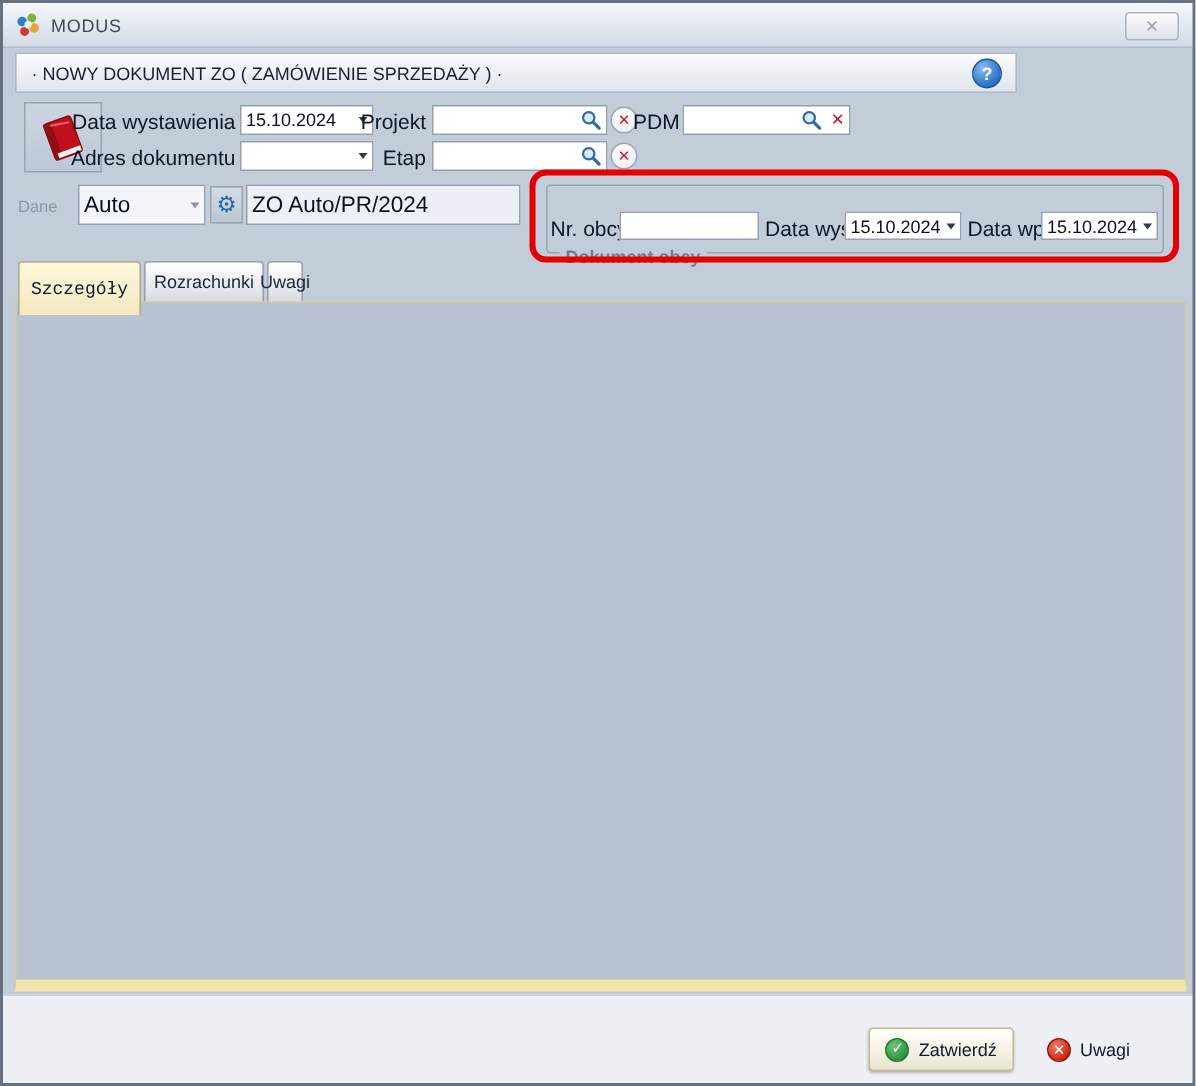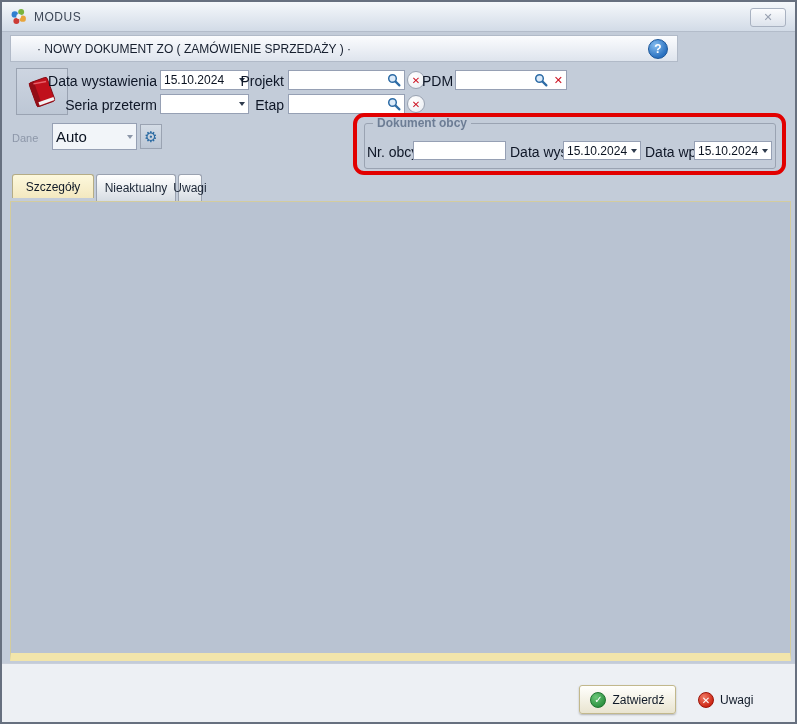--- a/index.html
+++ b/index.html
@@ -14,51 +14,51 @@
   .titlebar{position:absolute;left:0;top:0;right:0;height:30px;
     background:linear-gradient(#f5f8fb,#d2dbe7);border-bottom:1px solid #b3bcca;
     display:flex;align-items:center;padding:0 8px;}
   .title-text{color:#3d4757;font-size:12px;margin-left:7px;letter-spacing:.5px;text-align:center;}
   .close-btn{position:absolute;right:9px;top:6px;width:36px;height:19px;
     background:linear-gradient(#fafbfd,#dde3ec);border:1px solid #a9b2c1;border-radius:3px;
     display:flex;align-items:center;justify-content:center;color:#97a0b0;font-weight:bold;font-size:11px;}
   
   .headerbar{position:absolute;left:8px;top:33px;width:668px;height:27px;
     background:linear-gradient(#fbfcfe,#dee4ed);border:1px solid #b1bac8;
-    display:flex;align-items:center;padding:0 26px;color:#161f2e;}
+    display:flex;align-items:center;padding:0 10px;color:#161f2e;}
   .help-circle{position:absolute;right:9px;top:3px;width:20px;height:20px;border-radius:50%;
     background:radial-gradient(circle at 35% 30%,#85bdf0,#2a71c0 70%);border:1px solid #1a5598;
     color:#fff;font-weight:bold;font-size:12px;display:flex;align-items:center;justify-content:center;}
   
   .abs{position:absolute;}
   .lbl{position:absolute;font-size:14px;color:#0e1626;white-space:nowrap;}
   .r{text-align:right;}
   .dis{color:#8d97a9;}
   .fld{position:absolute;display:flex;align-items:center;height:19px;
     background:#fff;border:1px solid #96a0b4;padding:0 3px;font-size:12px;color:#0a1220;white-space:nowrap;overflow:hidden;}
   .fld .val{flex:1;overflow:hidden;white-space:nowrap;}
   .arr{width:0;height:0;border-left:3.5px solid transparent;border-right:3.5px solid transparent;
     border-top:4px solid #2e3a4c;margin-left:3px;flex:none;}
   .arr.gray{border-top-color:#8d97a9;}
   .ro{background:#ccd5e2;}
   .green{background:#00ee00;}
   .grp{position:absolute;border:1px solid #9aa3b2;border-radius:3px;}
   .gt{position:absolute;top:-8px;left:8px;padding:0 4px;font-weight:bold;color:#6d7d95;font-size:12px;background:#b9c3d2;white-space:nowrap;}
-  .gt.ontop{background:#c3ccd9;}
+  .gt.ontop{background:#c3ccd9;margin-top:48px;}
   .cb{position:absolute;width:14px;height:14px;border:1px solid #8a94a8;border-radius:2px;
     background:linear-gradient(#ffffff,#d2d9e4);}
   .iconbtn{position:absolute;display:flex;align-items:center;justify-content:center;}
   .clear-circle{width:18px;height:18px;border-radius:50%;border:1px solid #9aa3b2;
     background:radial-gradient(circle at 35% 30%,#ffffff,#e8ecf2);color:#cc1020;font-weight:bold;font-size:10px;}
   .redx{color:#cc1020;font-weight:bold;font-size:11px;line-height:1;}
   
   .tab{position:absolute;top:172px;height:27px;border:1px solid #9aa2b0;border-bottom:none;
     border-radius:3px 3px 0 0;display:flex;align-items:center;justify-content:center;
     background:linear-gradient(#ffffff,#d6dce3);font-size:12px;color:#1c2636;z-index:2;}
-  .tab.active{background:linear-gradient(#fdf8dc,#f3e8c0);border-color:#b5ac85;height:24px;z-index:4;color:#101a28;}
+  .tab.active{background:linear-gradient(#fdf8dc,#f3e8c0);border-color:#b5ac85;height:36px;z-index:4;color:#101a28;font-family:Liberation Mono, monospace;}
   .tabpanel{position:absolute;left:8px;top:199px;width:781px;height:460px;background:#b9c3d2;
     border:1px solid #d3cc9e;border-bottom:8px solid #f2e5ab;z-index:1;}
   
   .footer{position:absolute;left:0;right:0;top:661px;height:61px;background:#edf0f4;border-top:1px solid #c9cfda;}
   .confirm-btn{position:absolute;left:577px;top:21px;width:97px;height:29px;
     background:linear-gradient(#fffffc,#e9e4d0);border:1px solid #c2b88c;border-radius:3px;
     box-shadow:0 1px 2px rgba(0,0,0,.25);display:flex;align-items:center;justify-content:center;gap:6px;font-size:12px;color:#101a28;}
   .cancel-btn{position:absolute;left:696px;top:25px;width:70px;height:22px;background:transparent;border:none;
     display:flex;align-items:center;gap:6px;font-size:12px;color:#101a28;}
   .badge{width:16px;height:16px;border-radius:50%;display:flex;align-items:center;justify-content:center;
@@ -126,21 +126,21 @@
   <div class="lbl r" style="left:420px;top:71px;width:30px;">PDM</div>
   <div class="fld" style="left:453px;top:68px;width:112px;height:20px;">
     <span class="val"></span>
     <svg width="14" height="14" viewBox="0 0 14 14">
         <circle cx="5.5" cy="5.5" r="3.8" fill="#dcebfa" stroke="#2e6ca6" stroke-width="1.5"></circle>
         <line x1="8.6" y1="8.6" x2="12.4" y2="12.4" stroke="#2e6ca6" stroke-width="2.2" stroke-linecap="round"></line>
       </svg>
     <span class="redx" style="margin-left:6px;">✕</span>
   </div>
 
-  <div class="lbl r" style="left:38px;top:95px;width:117px;">Seria przeterm</div>
+  <div class="lbl r" style="left:38px;top:95px;width:117px;">Adres dokumentu</div>
   <div class="fld" style="left:158px;top:92px;width:89px;height:20px;">
     <span class="val"></span>
     <span class="arr"></span>
   </div>
   <div class="lbl r" style="left:222px;top:95px;width:60px;">Etap</div>
   <div class="fld" style="left:286px;top:92px;width:117px;height:20px;">
     <span class="val"></span>
     <svg width="14" height="14" viewBox="0 0 14 14">
         <circle cx="5.5" cy="5.5" r="3.8" fill="#dcebfa" stroke="#2e6ca6" stroke-width="1.5"></circle>
         <line x1="8.6" y1="8.6" x2="12.4" y2="12.4" stroke="#2e6ca6" stroke-width="2.2" stroke-linecap="round"></line>
@@ -151,20 +151,23 @@
     </div>
 
   <div class="lbl dis" style="left:10px;top:130px;width:38px;font-size:11px;">Dane</div>
   <div class="fld numfont" style="left:50px;top:121px;width:85px;height:27px;background:#f2f5f9;">
     <span class="val">Auto</span>
     <span class="arr gray"></span>
   </div>
   <div class="iconbtn" style="left:138px;top:122px;width:22px;height:25px;border:1px solid #9aa3b2;background:linear-gradient(#d4dce6,#bcc6d4);">
     <span style="color:#2a6aa2;font-size:15px;line-height:1;">⚙</span>
   </div>
+  <div class="fld numfont" style="left:162px;top:121px;width:183px;height:27px;background:#edf1f7;">
+    <span class="val">ZO Auto/PR/2024</span>
+  </div>
 
   <div class="abs" style="left:351px;top:111px;width:433px;height:62px;border:4px solid #e20000;border-radius:11px;z-index:5;pointer-events:none;"></div>
   <div class="grp" style="left:362px;top:121px;width:412px;height:46px;">
     <span class="gt ontop">Dokument obcy</span>
   </div>
   <div class="lbl" style="left:365px;top:142px;">Nr. obcy</div>
   <div class="fld" style="left:411px;top:139px;width:93px;">
     <span class="val"></span>
   </div>
   <div class="lbl" style="left:508px;top:142px;">Data wyst.</div>
@@ -175,21 +178,21 @@
   <div class="lbl" style="left:643px;top:142px;">Data wpł.</div>
   <div class="fld" style="left:692px;top:139px;width:78px;">
     <span class="val">15.10.2024</span>
     <span class="arr"></span>
   </div>
 
   <div class="tab active" style="left:10px;width:82px;">
       <span>Szczegóły</span>
     </div>
   <div class="tab" style="left:94px;width:80px;">
-      <span>Nieaktualny</span>
+      <span>Rozrachunki</span>
     </div>
   <div class="tab" style="left:176px;width:24px;">
       <span>Uwagi</span>
     </div>
   <div class="tabpanel"></div>
 
   <div class="cb" style="left:25px;top:212px;"></div>
   <div class="lbl" style="left:45px;top:213px;">Rezerwuj</div>
 
   <div class="grp" style="left:22px;top:232px;width:410px;height:268px;">

